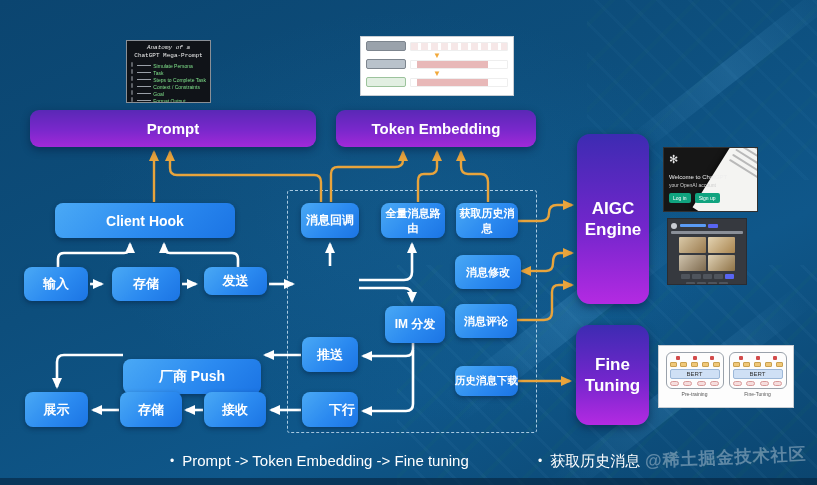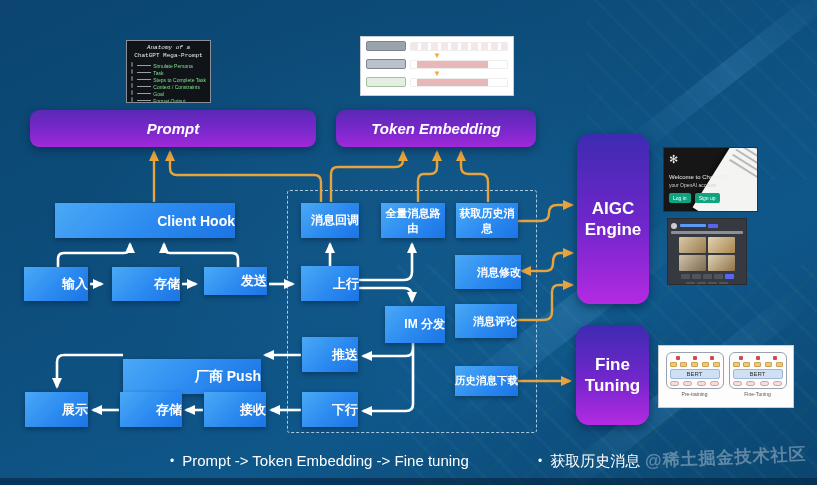--- a/index.html
+++ b/index.html
@@ -18,34 +18,33 @@
       repeating-linear-gradient(-45deg, rgba(60,150,60,0.05) 0 4px, rgba(0,0,0,0) 4px 30px);
       transform:rotate(0deg); }
   .bottom-strip { left:0; right:0; bottom:0; height:7px; background:rgba(5,35,62,0.6); }
 
   
   .bar {
     position:absolute; display:flex; align-items:center; justify-content:center;
     border-radius:9px; color:#fff; font-weight:bold; font-size:15px;
     background:linear-gradient(180deg,#5a28b6 0%, #7a28cc 55%, #a129d8 100%);
     box-shadow:0 3px 8px rgba(5,20,50,0.45);
-    font-style:italic;
   }
   
   .engine {
     position:absolute; display:flex; align-items:center; justify-content:center;
     border-radius:13px; color:#fff; font-weight:bold; font-size:17px; text-align:center;
     white-space:pre-line; line-height:1.25;
     background:linear-gradient(180deg,#3d2bb2 0%, #7326cc 55%, #b42ae2 100%);
     box-shadow:0 3px 9px rgba(5,20,50,0.5);
   }
   
   .node {
-    position:absolute; display:flex; align-items:center; justify-content:flex-end;
-    border-radius:0; color:#fff; font-weight:bold; font-size:13px;
+    position:absolute; display:flex; align-items:center; justify-content:center;
+    border-radius:8px; color:#fff; font-weight:bold; font-size:13px;
     background:linear-gradient(135deg,#4aa9f5 0%, #2b8af0 55%, #1b74e4 100%);
     box-shadow:0 2px 5px rgba(4,25,55,0.45);
     text-align:center;
   }
   .node.small { font-size:11px; }
   .node.tiny  { font-size:10.5px; }
 
   .dashed-zone {
     position:absolute; border:1.6px dashed rgba(205,230,248,0.8); border-radius:3px;
   }
@@ -209,23 +208,20 @@
 
   <div class="node" style="left:301px; top:203px; width:58px; height:35px; font-size:12px;">
     <span>消息回调</span>
   </div>
   <div class="node small" style="left:381px; top:203px; width:64px; height:35px;">
     <span>全量消息路由</span>
   </div>
   <div class="node small" style="left:456px; top:203px; width:62px; height:35px;">
     <span>获取历史消息</span>
   </div>
-  <div class="node" style="left:301px; top:266px; width:58px; height:35px;">
-    <span>上行</span>
-  </div>
   <div class="node" style="left:385px; top:306px; width:60px; height:37px; font-size:12px;">
     <span>IM 分发</span>
   </div>
   <div class="node small" style="left:455px; top:255px; width:66px; height:34px;">
     <span>消息修改</span>
   </div>
   <div class="node small" style="left:455px; top:304px; width:62px; height:34px;">
     <span>消息评论</span>
   </div>
   <div class="node" style="left:302px; top:337px; width:56px; height:35px;">

